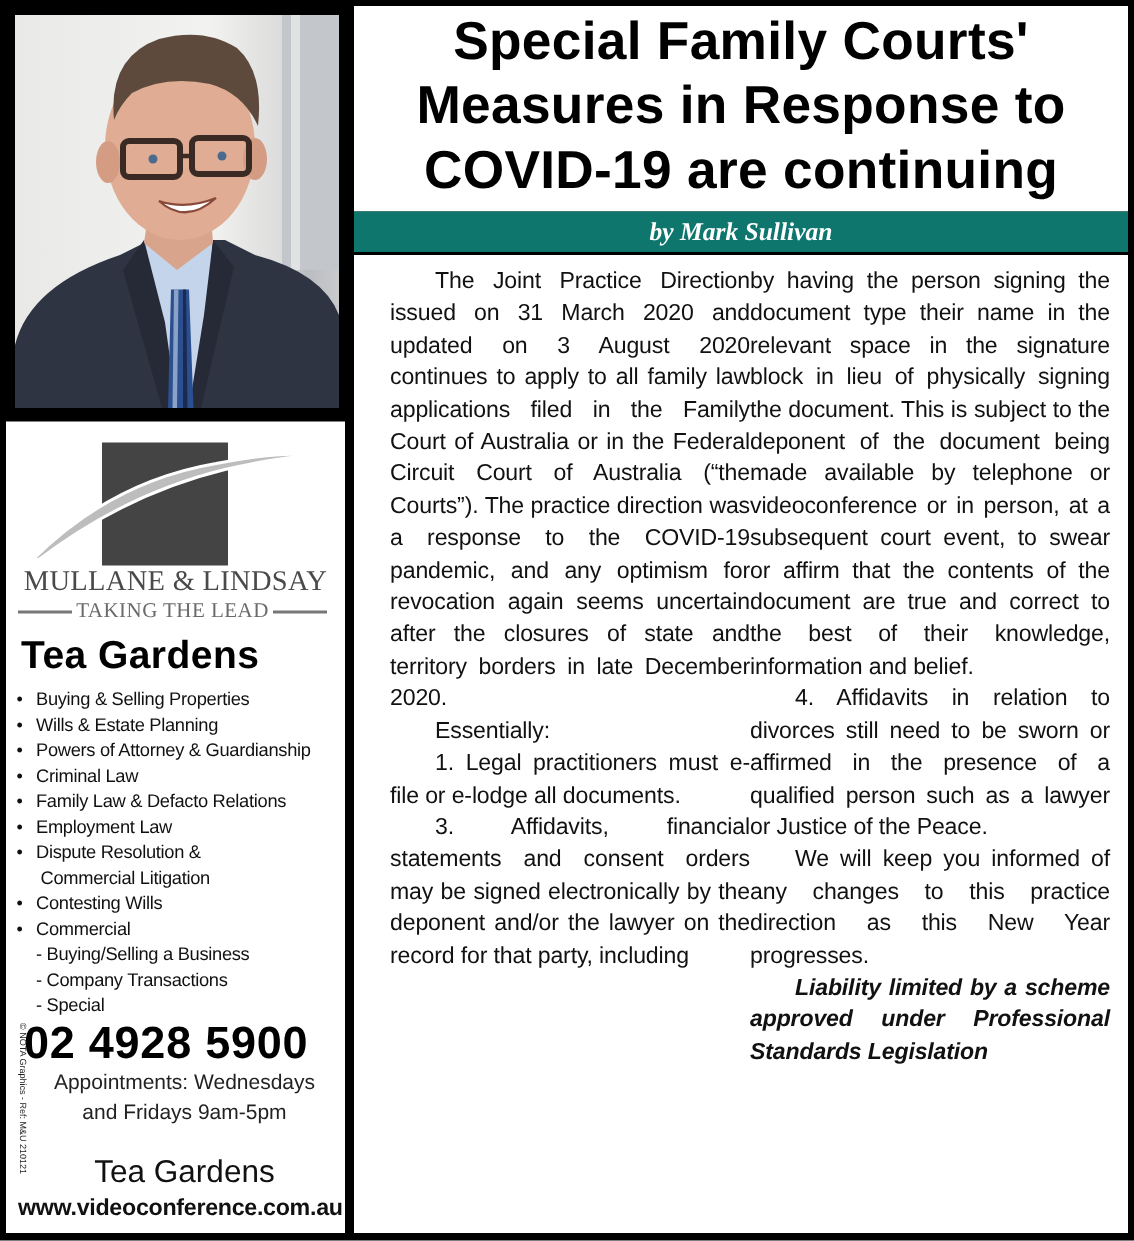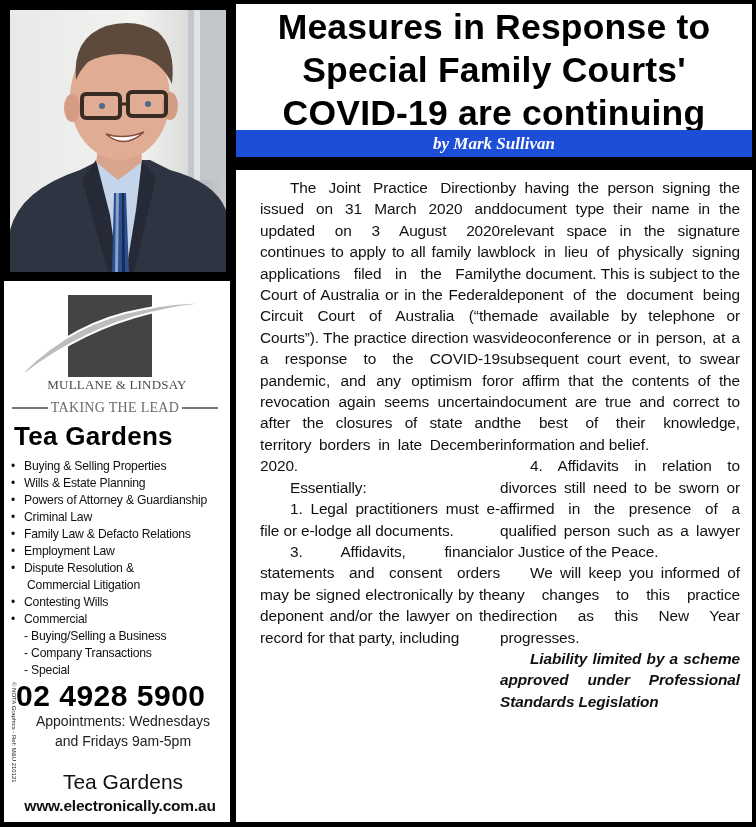--- a/index.html
+++ b/index.html
@@ -17,21 +17,21 @@
 
   
   .ad {
     position: absolute; left: 4px; top: 281px; width: 226px; height: 541px;
     background: #fff; color: #111;
   }
   .logo { position: absolute; left: 0; top: 0; width: 226px; height: 100px; }
   .logo svg { position: absolute; left: 0; top: 0; }
   .firm-name {
     position: absolute; left: 0; width: 226px; top: 96px; text-align: center;
-    font-family: "Liberation Serif", serif; font-size: 13px; color: #4a4a4a; letter-spacing: 0.2px;
+    font-family: "Liberation Serif", serif; font-size: 19px; color: #4a4a4a; letter-spacing: 0.2px;
   }
   .tagline-row {
     position: absolute; left: 8px; width: 206px; top: 119px; display: flex; align-items: center; gap: 3px;
   }
   .tagline-row .rule { flex: 1; height: 2px; background: #777; }
   .tagline {
     font-family: Liberation Serif, serif; font-size: 14px; color: #6a6a6a; letter-spacing: 0.3px; white-space: nowrap;
   }
   .ad-location {
     position: absolute; left: 10px; top: 140px; font-size: 26px; font-weight: bold; color: #000; letter-spacing: 0.3px;
@@ -68,21 +68,21 @@
   }
 
   
   .headline-box {
     position: absolute; left: 236px; top: 4px; width: 516px; height: 137px; background: #fff;
   }
   .headline {
     margin: 0; padding-top: 2px; text-align: center; font-size: 35.5px; line-height: 43px; font-weight: bold; color: #000; letter-spacing: 0.2px;
   }
   .byline-bar {
-    position: absolute; left: 236px; top: 130px; width: 516px; height: 27px; background: #1d4ed8;
+    position: absolute; left: 236px; top: 141px; width: 516px; height: 27px; background: #0f766e;
   }
   .byline {
     position: absolute; left: 0; width: 100%; top: 4px; text-align: center; color: #fff;
     font-family: "Liberation Serif", serif; font-style: italic; font-weight: bold; font-size: 17px;
   }
 
   
   .body-box {
     position: absolute; left: 236px; top: 170px; width: 516px; height: 652px; background: #fff;
   }
@@ -165,27 +165,27 @@
     <li class="sub">- Company Transactions</li>
     <li class="sub">- Special</li>
   </ul>
   <div class="phone">02 4928 5900</div>
   <div class="credit">© NOTA Graphics - Ref: M&amp;U 210121</div>
   <div class="appt">
     <div>Appointments: Wednesdays</div>
     <div>and Fridays 9am-5pm</div>
   </div>
   <div class="town">Tea Gardens</div>
-  <div class="website">www.electronically.com.au</div>
+  <div class="website">www.videoconference.com.au</div>
 </div>
 
 <div class="headline-box">
   <h1 class="headline">
+    <div>Special Family Courts'</div>
     <div>Measures in Response to</div>
-    <div>Special Family Courts'</div>
     <div>COVID-19 are continuing</div>
   </h1>
 </div>
 <div class="byline-bar">
   <div class="byline">by Mark Sullivan</div>
 </div>
 
 <div class="body-box">
   <div class="col col-left">
     <p>The Joint Practice Direction issued on 31 March 2020 and updated on 3 August 2020 continues to apply to all family law applications filed in the Family Court of Australia or in the Federal Circuit Court of Australia (“the Courts”). The practice direction was a response to the COVID-19 pandemic, and any optimism for revocation again seems uncertain after the closures of state and territory borders in late December 2020.</p>

